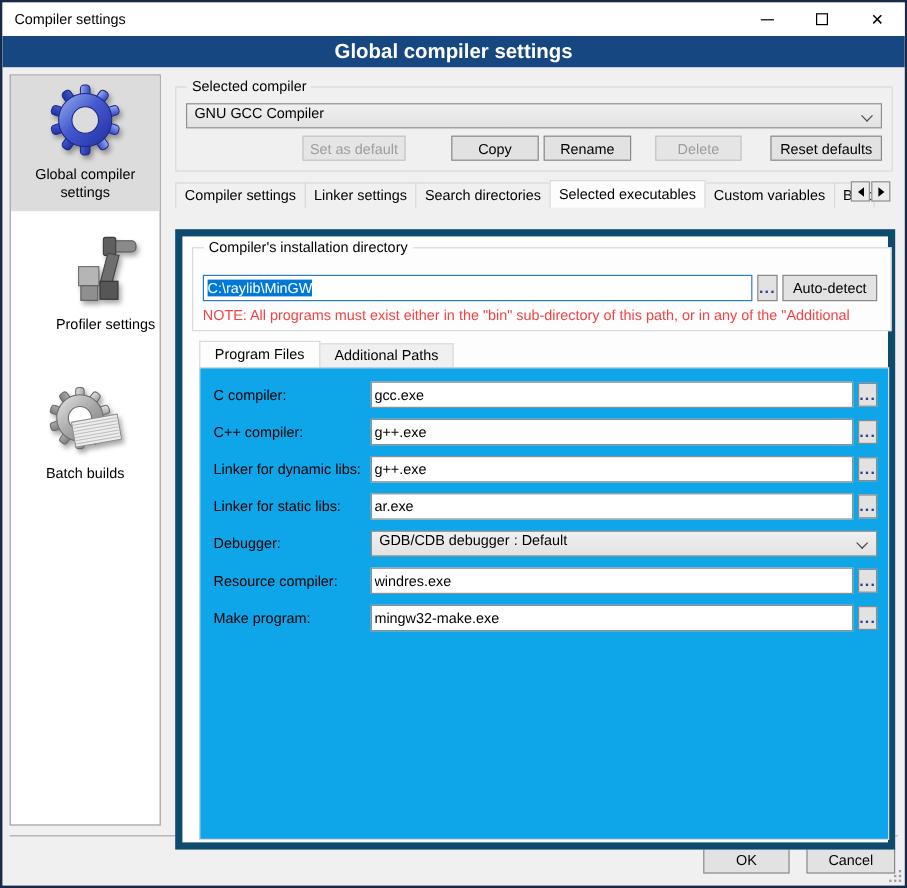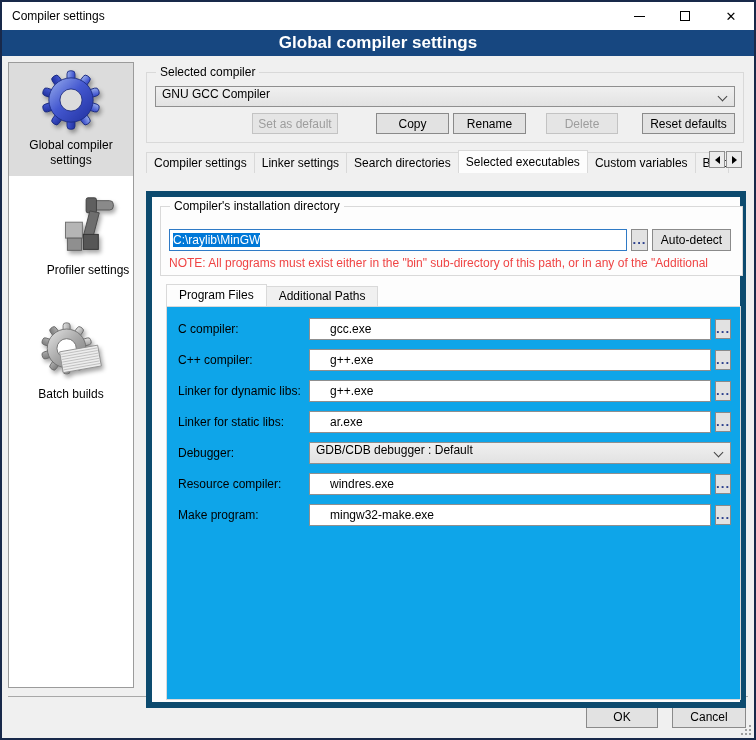--- a/index.html
+++ b/index.html
@@ -87,21 +87,21 @@
   .itab { height:20px; line-height:19px; padding:0 12px; background:#f0f0f0; border:1px solid #d9d9d9;
           border-bottom:none; margin-right:-1px; white-space:nowrap; }
   .itab.active { height:22px; line-height:21px; background:#fdfdfd; position:relative; z-index:3; }
   .inner-panel { position:absolute; left:14px; top:109px; width:575px; height:394px;
                  background:#0ea5e9; border:1px solid #d9d9d9; z-index:2; padding-top:6px; }
 
   
   .form-row { display:flex; align-items:center; height:31px; padding-left:11px; }
   .f-label { width:131px; flex:none; }
   .f-input { width:402px; height:22px; border:1px solid #8f8f8f; background:#fff;
-             font-family:inherit; font-size:12px; padding:0 20px; }
+             font-family:inherit; font-size:12px; padding:0 2px; }
   .f-dots { width:16px; height:20px; margin-left:4px; }
   .combo-dbg { width:422px; height:22px; }
 
   
   .footer-divider { position:absolute; left:6px; right:6px; top:694px; height:1px; background:#a8a8a8; }
   .b-ok { position:absolute; left:584px; top:704px; width:72px; height:22px; }
   .b-cancel { position:absolute; left:670px; top:704px; width:74px; height:22px; }
   .grip { position:absolute; right:3px; bottom:3px; width:10px; height:10px; }
   .grip i { position:absolute; width:2px; height:2px; background:#9e9e9e; }
   .grip i:nth-child(1){ right:0; bottom:8px; }

